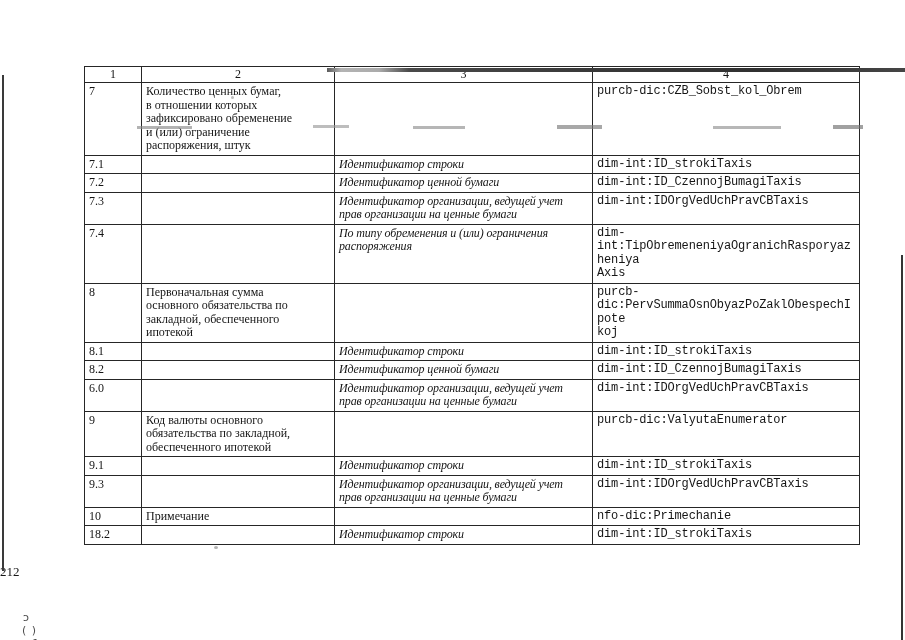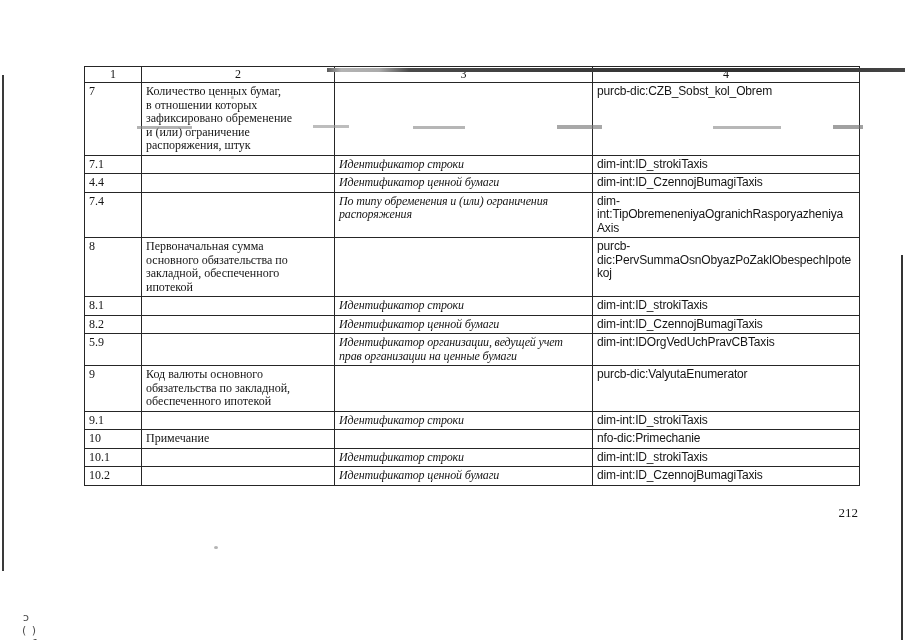--- a/index.html
+++ b/index.html
@@ -44,28 +44,28 @@
     font-weight: normal;
   }
   table.doc-table thead th {
     text-align: center;
     padding: 1px 0;
     line-height: 13px;
   }
   td.c-num { padding-left: 5px; }
   td.c-analytic { letter-spacing: -0.15px; font-style: italic; }
   td.c-code {
-    font-family: Liberation Sans, sans-serif;
+    font-family: Liberation Mono, monospace;
     letter-spacing: -0.15px;
   }
 
   
   .page-number {
     width: 858px;
-    text-align: right;
+    text-align: left;
     font-size: 13px;
     margin-top: 19px;
     color: #161616;
   }
 
   
   .artifact { position: absolute; }
   .line-top {
     left: 327px; top: 2px; width: 578px; height: 4px;
     background: linear-gradient(90deg,
@@ -140,24 +140,31 @@
           <td class="c-analytic"></td>
           <td class="c-code">purcb-dic:CZB_Sobst_kol_Obrem</td>
         </tr>
         <tr>
           <td class="c-num">7.1</td>
           <td class="c-name"></td>
           <td class="c-analytic">Идентификатор строки</td>
           <td class="c-code">dim-int:ID_strokiTaxis</td>
         </tr>
         <tr>
-          <td class="c-num">4.4</td>
+          <td class="c-num">7.2</td>
           <td class="c-name"></td>
           <td class="c-analytic">Идентификатор ценной бумаги</td>
           <td class="c-code">dim-int:ID_CzennojBumagiTaxis</td>
+        </tr>
+        <tr>
+          <td class="c-num">7.3</td>
+          <td class="c-name"></td>
+          <td class="c-analytic">Идентификатор организации, ведущей учет
+прав организации на ценные бумаги</td>
+          <td class="c-code">dim-int:IDOrgVedUchPravCBTaxis</td>
         </tr>
         <tr>
           <td class="c-num">7.4</td>
           <td class="c-name"></td>
           <td class="c-analytic">По типу обременения и (или) ограничения
 распоряжения</td>
           <td class="c-code">dim-
 int:TipObremeneniyaOgranichRasporyazheniya
 Axis</td>
         </tr>
@@ -178,57 +185,58 @@
           <td class="c-analytic">Идентификатор строки</td>
           <td class="c-code">dim-int:ID_strokiTaxis</td>
         </tr>
         <tr>
           <td class="c-num">8.2</td>
           <td class="c-name"></td>
           <td class="c-analytic">Идентификатор ценной бумаги</td>
           <td class="c-code">dim-int:ID_CzennojBumagiTaxis</td>
         </tr>
         <tr>
-          <td class="c-num">5.9</td>
+          <td class="c-num">6.0</td>
           <td class="c-name"></td>
           <td class="c-analytic">Идентификатор организации, ведущей учет
 прав организации на ценные бумаги</td>
           <td class="c-code">dim-int:IDOrgVedUchPravCBTaxis</td>
         </tr>
         <tr>
           <td class="c-num">9</td>
           <td class="c-name">Код валюты основного
 обязательства по закладной,
 обеспеченного ипотекой</td>
           <td class="c-analytic"></td>
           <td class="c-code">purcb-dic:ValyutaEnumerator</td>
         </tr>
         <tr>
           <td class="c-num">9.1</td>
           <td class="c-name"></td>
           <td class="c-analytic">Идентификатор строки</td>
           <td class="c-code">dim-int:ID_strokiTaxis</td>
         </tr>
         <tr>
+          <td class="c-num">9.3</td>
+          <td class="c-name"></td>
+          <td class="c-analytic">Идентификатор организации, ведущей учет
+прав организации на ценные бумаги</td>
+          <td class="c-code">dim-int:IDOrgVedUchPravCBTaxis</td>
+        </tr>
+        <tr>
           <td class="c-num">10</td>
           <td class="c-name">Примечание</td>
           <td class="c-analytic"></td>
           <td class="c-code">nfo-dic:Primechanie</td>
         </tr>
         <tr>
-          <td class="c-num">10.1</td>
-          <td class="c-name"></td>
-          <td class="c-analytic">Идентификатор строки</td>
-          <td class="c-code">dim-int:ID_strokiTaxis</td>
-        </tr>
-        <tr>
-          <td class="c-num">10.2</td>
-          <td class="c-name"></td>
-          <td class="c-analytic">Идентификатор ценной бумаги</td>
-          <td class="c-code">dim-int:ID_CzennojBumagiTaxis</td>
+          <td class="c-num">18.2</td>
+          <td class="c-name"></td>
+          <td class="c-analytic">Идентификатор строки</td>
+          <td class="c-code">dim-int:ID_strokiTaxis</td>
         </tr>
       </tbody>
   </table>
 
   <div class="page-number">212</div>
 
   <div class="margin-marks">
     <div><span class="flip">c</span></div>
     <div>( )</div>
     <div>~1</div>

